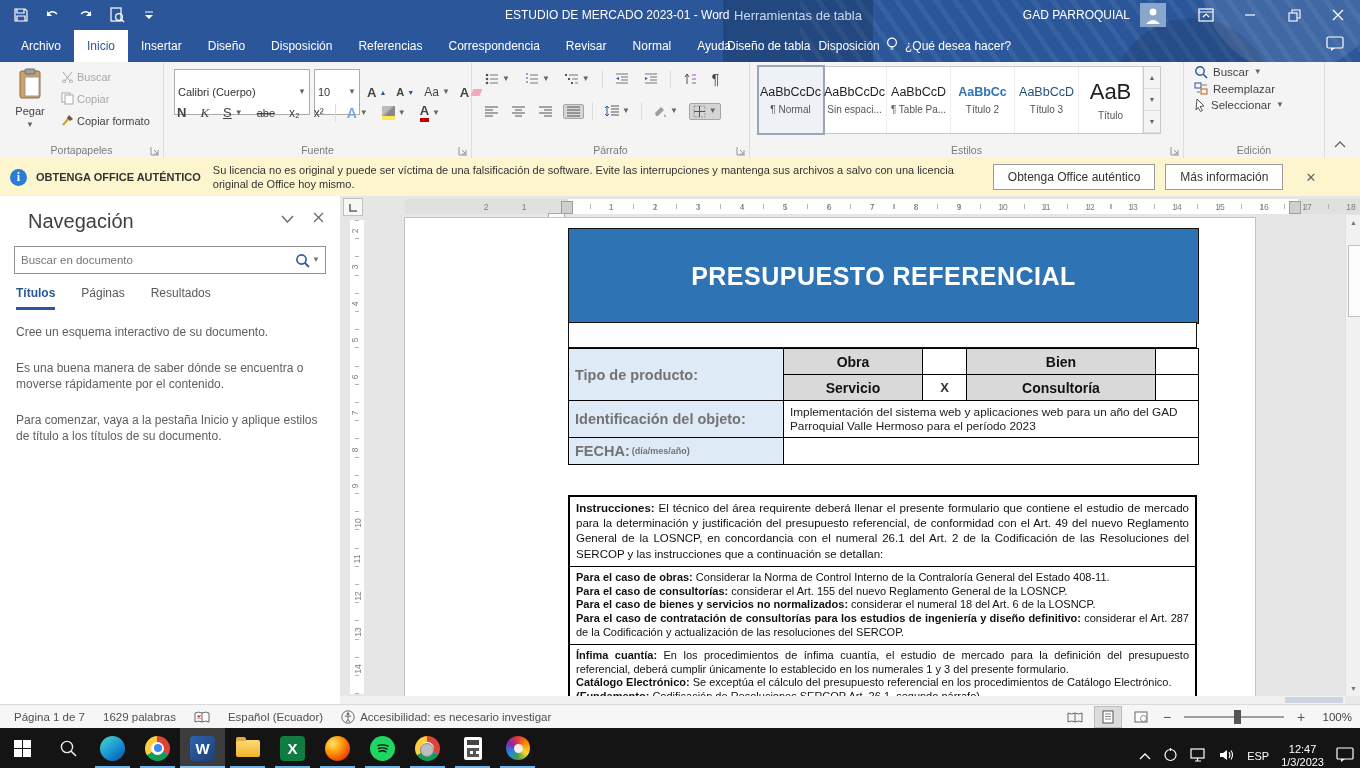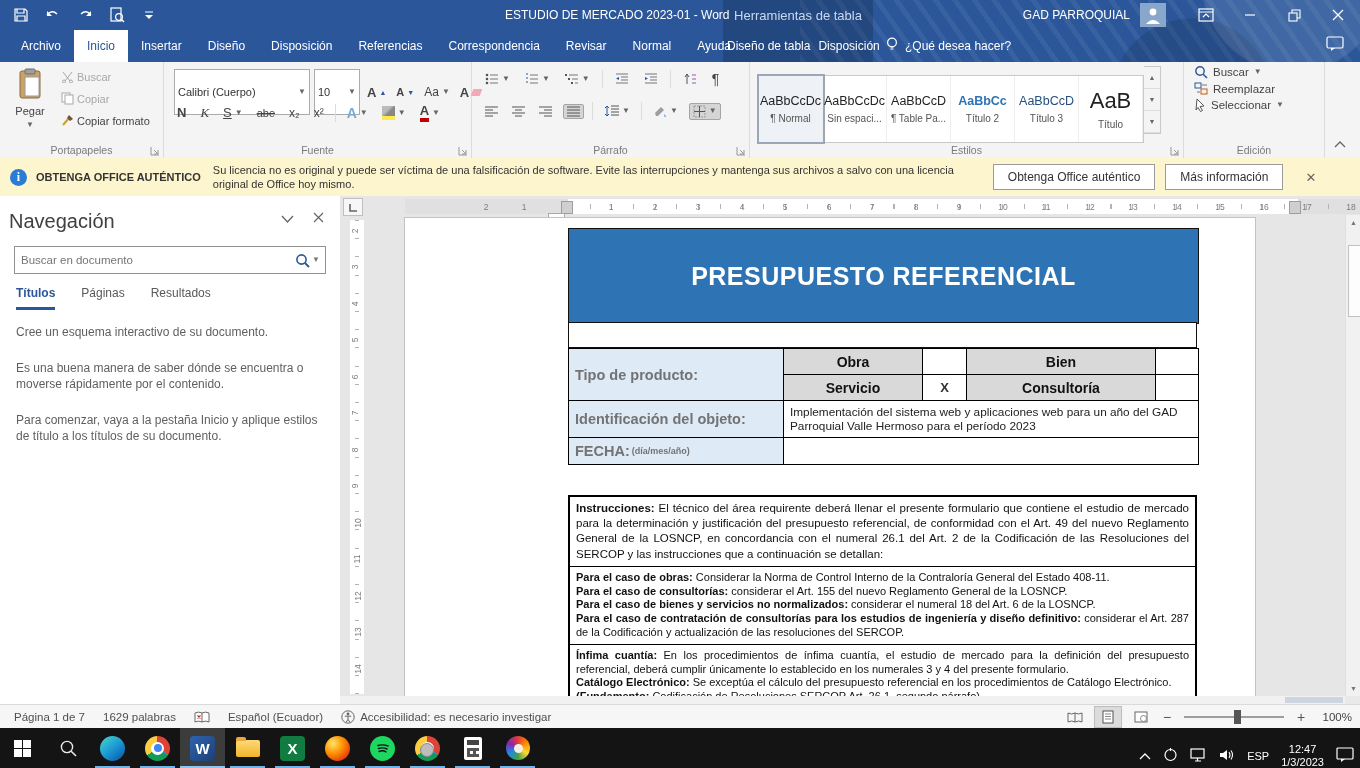--- a/index.html
+++ b/index.html
@@ -37,21 +37,21 @@
   .ribbon{position:absolute;left:0;top:62px;width:1360px;height:96px;background:#f4f4f4;border-bottom:1px solid #d2d2d2;display:flex}
   .grp{position:relative;border-right:1px solid #dcdcdc;height:100%;flex:0 0 auto}
   .grp-label{position:absolute;bottom:2px;left:0;right:0;text-align:center;font-size:10.5px;color:#7a7a7a}
   .dlg{position:absolute;right:3px;bottom:3px;width:10px;height:10px;opacity:.75}
   .rbtn{display:inline-flex;align-items:center;gap:3px;color:#444;font-size:11px;padding:1px 3px;border-radius:2px}
   .rbtn.dis{color:#a8a8a8}
   .combo{background:#fff;border:1px solid #ababab;height:20px;display:inline-flex;align-items:center;
     justify-content:space-between;font-size:11px;color:#333;padding:12px 3px}
   .car{font-size:8px;color:#666;line-height:1}
   .pressed{background:#d5d5d5;border:1px solid #a5a5a5}
-  .sgal{display:flex;background:#fff;border:1px solid #c9c9c9;height:66px;margin-top:13px}
+  .sgal{display:flex;background:#fff;border:1px solid #c9c9c9;height:66px;margin-top:4px}
   .sitem{width:63px;border-right:1px solid #eee;display:flex;flex-direction:column;align-items:center;justify-content:center;gap:5px;cursor:default}
   .sitem .prev{font-size:12.5px;color:#222;white-space:nowrap}
   .sitem .snm{font-size:10px;color:#555;white-space:nowrap;max-width:60px;overflow:hidden}
   .sitem.sel{outline:2px solid #9aa7b8;background:#eef1f5}
   .sitem.t2 .prev{color:#2e74b5;font-weight:bold}
   .sitem.t3 .prev{color:#24507e}
   .sitem.tt .prev{font-size:22px}
   .scol{display:flex;flex-direction:column;border:1px solid #c9c9c9;border-left:0;margin-top:4px;height:66px;width:16px}
   .scol span{flex:1;display:flex;align-items:center;justify-content:center;font-size:7px;color:#666;border-bottom:1px solid #ddd}
   .edrow{display:flex;align-items:center;gap:5px;font-size:11.5px;color:#444;margin:3px 0 0 10px}
@@ -61,21 +61,21 @@
   .lic .info{width:17px;height:17px;border-radius:50%;background:#2b7cd3;color:#fff;font-size:12px;font-weight:bold;
     display:inline-flex;align-items:center;justify-content:center;margin:0 9px 0 10px;font-family:"Liberation Serif",serif}
   .lic .tag{font-size:11px;font-weight:bold;color:#333;margin-right:12px;white-space:nowrap}
   .lic .msg{font-size:11px;color:#333;width:770px;line-height:14px}
   .licbtn{height:24px;background:#fff;border:1px solid #9b9b9b;font-size:12px;color:#333;padding:0 14px;margin-left:10px;white-space:nowrap;
     display:inline-flex;align-items:center;font-family:"Liberation Sans",sans-serif}
   .lic .x{margin-left:22px;color:#666;font-size:13px}
 
   
   .nav{position:absolute;left:0;top:196px;width:340px;height:508px;background:#fff;border-right:1px solid #cfcfcf}
-  .nav h1{font-size:20px;font-weight:normal;color:#404040;margin:14px 0 0 9px}
+  .nav h1{font-size:20px;font-weight:normal;color:#404040;margin:14px 0 0 28px}
   .nav .hico{position:absolute;top:16px;color:#666}
   .nsearch{position:absolute;left:14px;top:50px;width:310px;height:26px;border:1px solid #919191;background:#fff;display:flex;align-items:center}
   .nsearch input{border:0;outline:0;flex:1;font-size:11.5px;padding:0 6px;color:#333;font-family:"Liberation Sans",sans-serif}
   .ntabs{position:absolute;left:16px;top:90px;display:flex;gap:26px;font-size:12px;color:#595959}
   .ntab{padding-bottom:7px;cursor:default}
   .ntab.active{color:var(--blue);font-weight:bold;border-bottom:3px solid var(--blue)}
   .nbody{position:absolute;left:16px;top:128px;width:306px;font-size:12px;color:#5f5f5f;line-height:16px}
   .nbody p{margin:0 0 20px 0}
 
   
@@ -712,21 +712,21 @@
               <span class="bld">Para el caso de bienes y servicios no normalizados:</span><span> considerar el numeral 18 del Art. 6 de la LOSNCP.</span>
             </p>
               <p class="iline">
               <span class="bld">Para el caso de contratación de consultorías para los estudios de ingeniería y diseño definitivo:</span><span> considerar el Art. 287 de la Codificación y actualización de las resoluciones del SERCOP.</span>
             </p>
             </div>
         </div>
         <div class="isec">
           <div>
               <p class="iline">
-              <span class="bld">Ínfima cuantía:</span><span> En los procedimientos de ínfima cuantía, el estudio de mercado para la definición del presupuesto referencial, deberá cumplir únicamente lo establecido en los numerales 3 y 4 del presente formulario.</span>
+              <span class="bld">Ínfima cuantía:</span><span> En los procedimientos de ínfima cuantía, el estudio de mercado para la definición del presupuesto referencial, deberá cumplir únicamente lo establecido en los numerales 1 y 3 del presente formulario.</span>
             </p>
               <p class="iline">
               <span class="bld">Catálogo Electrónico:</span><span> Se exceptúa el cálculo del presupuesto referencial en los procedimientos de Catálogo Electrónico.</span>
             </p>
               <p class="iline">
               <span class="bld">(Fundamento:</span><span> Codificación de Resoluciones SERCOP Art. 26.1, segundo párrafo)</span>
             </p>
             </div>
         </div>
       </div>

